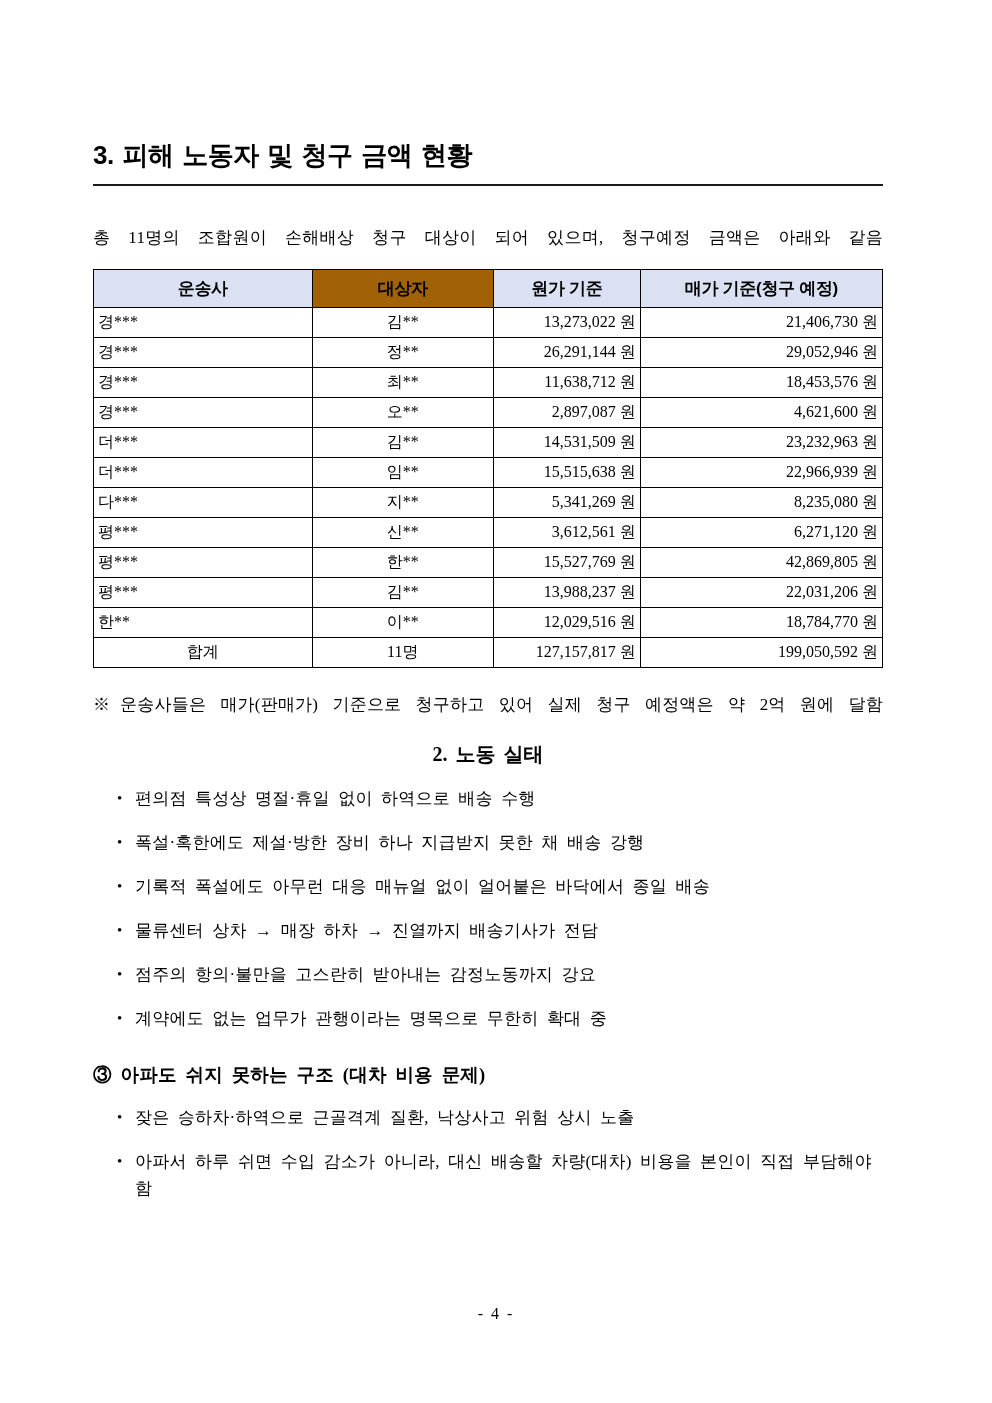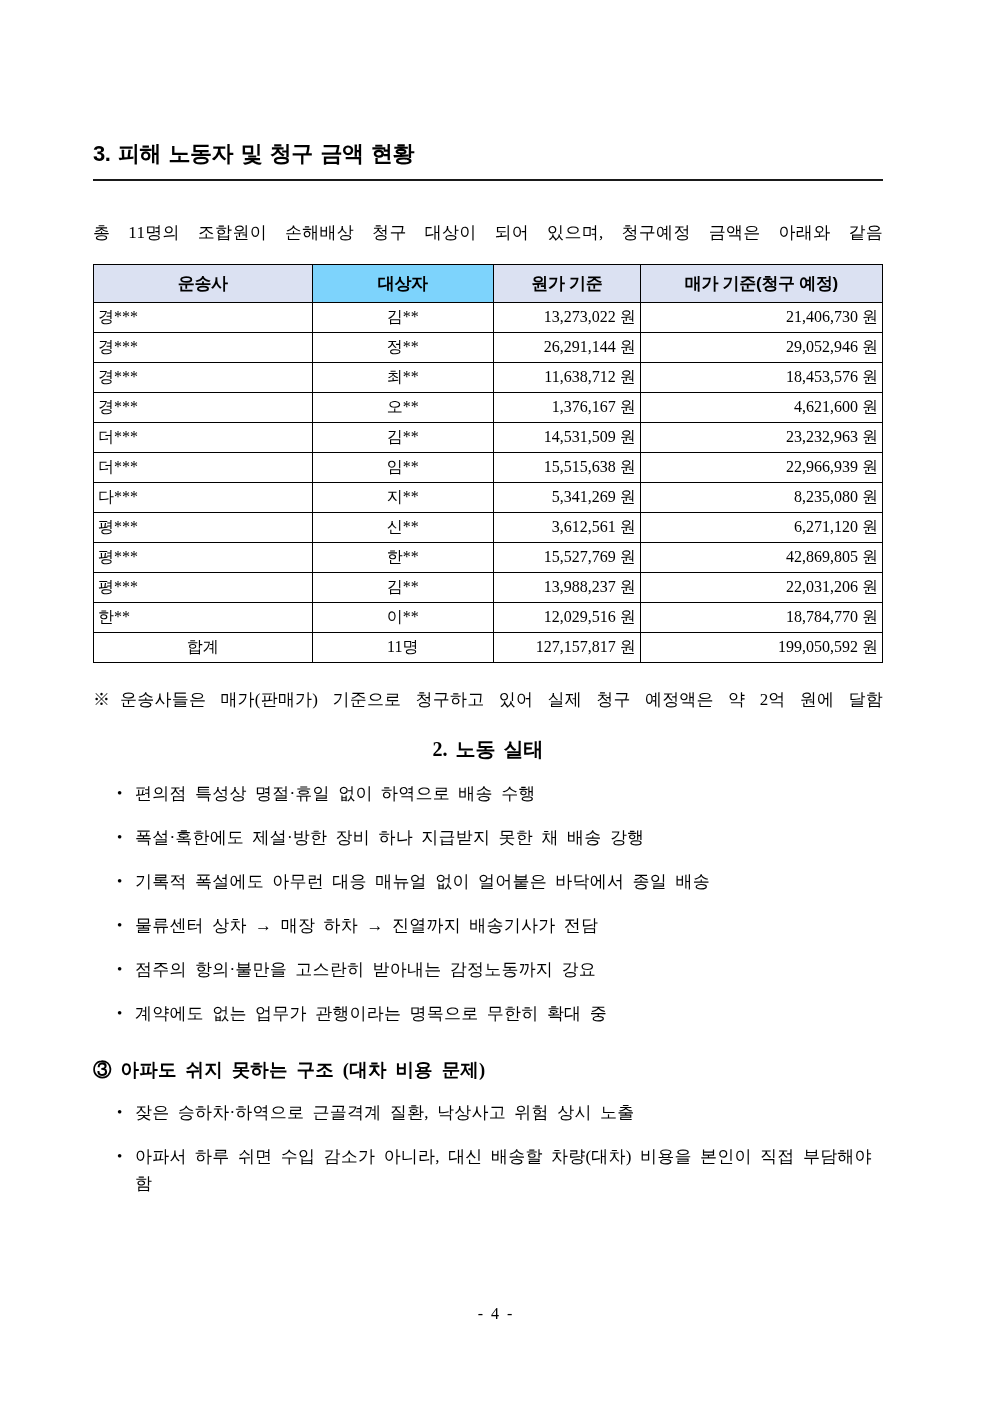--- a/index.html
+++ b/index.html
@@ -14,21 +14,21 @@
   .page {
     position: relative;
     width: 992px; height: 1403px;
     padding: 141px 109px 0 93px;
   }
 
   
   .doc-title {
     font-family: "Liberation Sans", "DejaVu Sans", sans-serif;
     font-weight: 700;
-    font-size: 22px;
+    font-size: 26px;
     letter-spacing: -0.5px;
     line-height: 1.15;
     word-spacing: 2px;
   }
   .title-rule {
     border: none;
     border-top: 2px solid #1a1a1a;
     margin-top: 13px;
   }
 
@@ -142,21 +142,21 @@
   <table class="claims">
     <colgroup>
       <col style="width:27.7%">
       <col style="width:23.0%">
       <col style="width:18.6%">
       <col style="width:30.7%">
     </colgroup>
     <thead>
       <tr>
         <th style="background: rgb(219, 225, 242);">운송사</th>
-        <th style="background: #7dd3fc;">대상자</th>
+        <th style="background: #a16207;">대상자</th>
         <th style="background: rgb(219, 225, 242);">원가 기준</th>
         <th style="background: rgb(219, 225, 242);">매가 기준(청구 예정)</th>
       </tr>
     </thead>
     <tbody>
         <tr class="data-row">
       <td class="c1">경***</td>
       <td class="c2">김**</td>
       <td class="c3">13,273,022 원</td>
       <td class="c4">21,406,730 원</td>
@@ -169,21 +169,21 @@
     </tr>
         <tr class="data-row">
       <td class="c1">경***</td>
       <td class="c2">최**</td>
       <td class="c3">11,638,712 원</td>
       <td class="c4">18,453,576 원</td>
     </tr>
         <tr class="data-row">
       <td class="c1">경***</td>
       <td class="c2">오**</td>
-      <td class="c3">1,376,167 원</td>
+      <td class="c3">2,897,087 원</td>
       <td class="c4">4,621,600 원</td>
     </tr>
         <tr class="data-row">
       <td class="c1">더***</td>
       <td class="c2">김**</td>
       <td class="c3">14,531,509 원</td>
       <td class="c4">23,232,963 원</td>
     </tr>
         <tr class="data-row">
       <td class="c1">더***</td>

